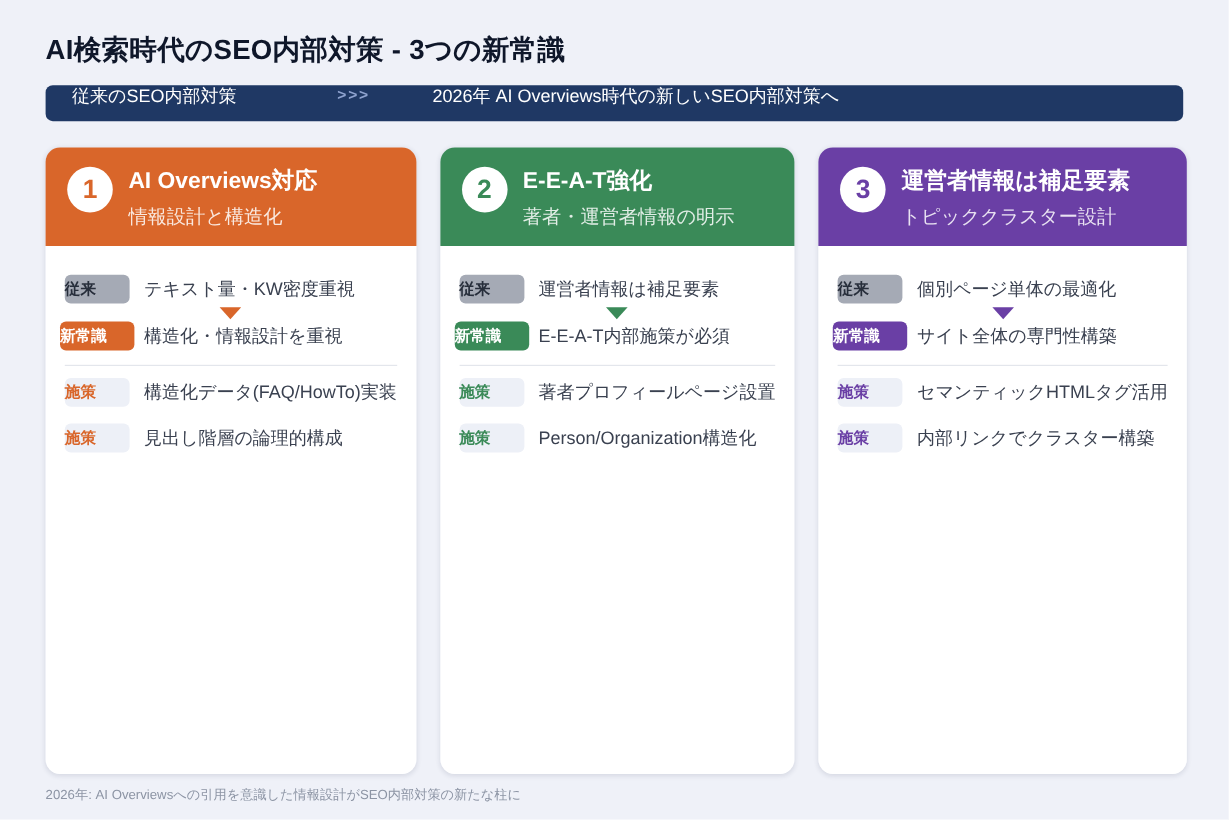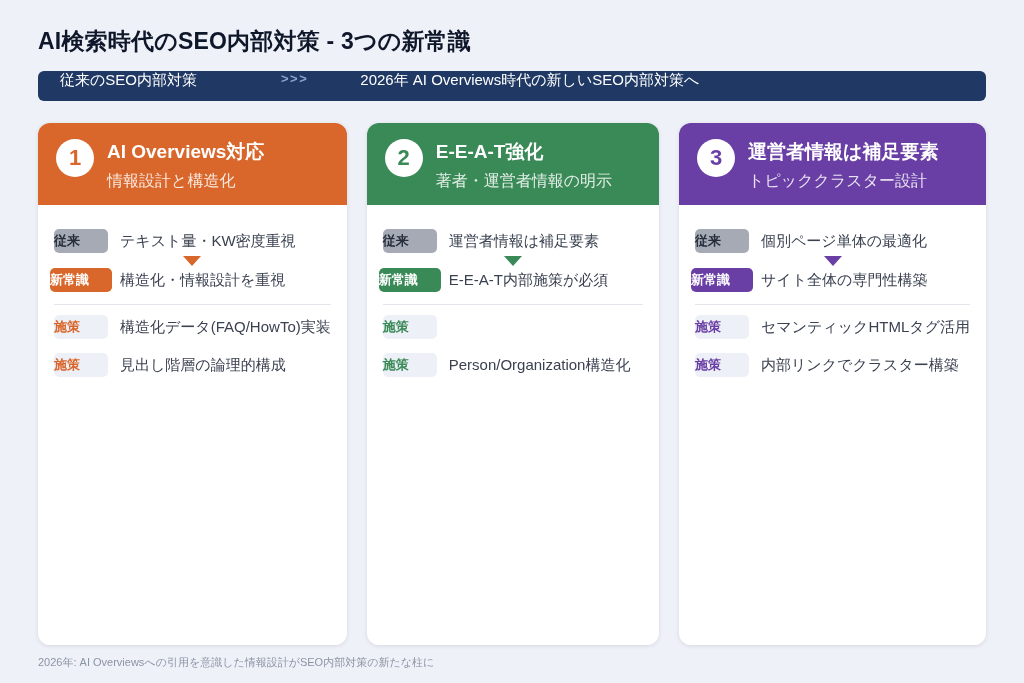--- a/index.html
+++ b/index.html
@@ -129,20 +129,21 @@
           <span class="row-text">運営者情報は補足要素</span>
         </div>
         <div class="tri"></div>
         <div class="row row-new">
           <span class="badge badge-new">新常識</span>
           <span class="row-text">E-E-A-T内部施策が必須</span>
         </div>
         <hr class="divider">
         <div class="row row-action">
           <span class="badge badge-action">施策</span>
+          <span class="row-text">著者プロフィールページ設置</span>
         </div>
         <div class="row row-action">
           <span class="badge badge-action">施策</span>
           <span class="row-text">Person/Organization構造化</span>
         </div>
       </div>
     </div>
 
     <div class="card" style="--accent: #6A3FA5;">
       <div class="card-header">

